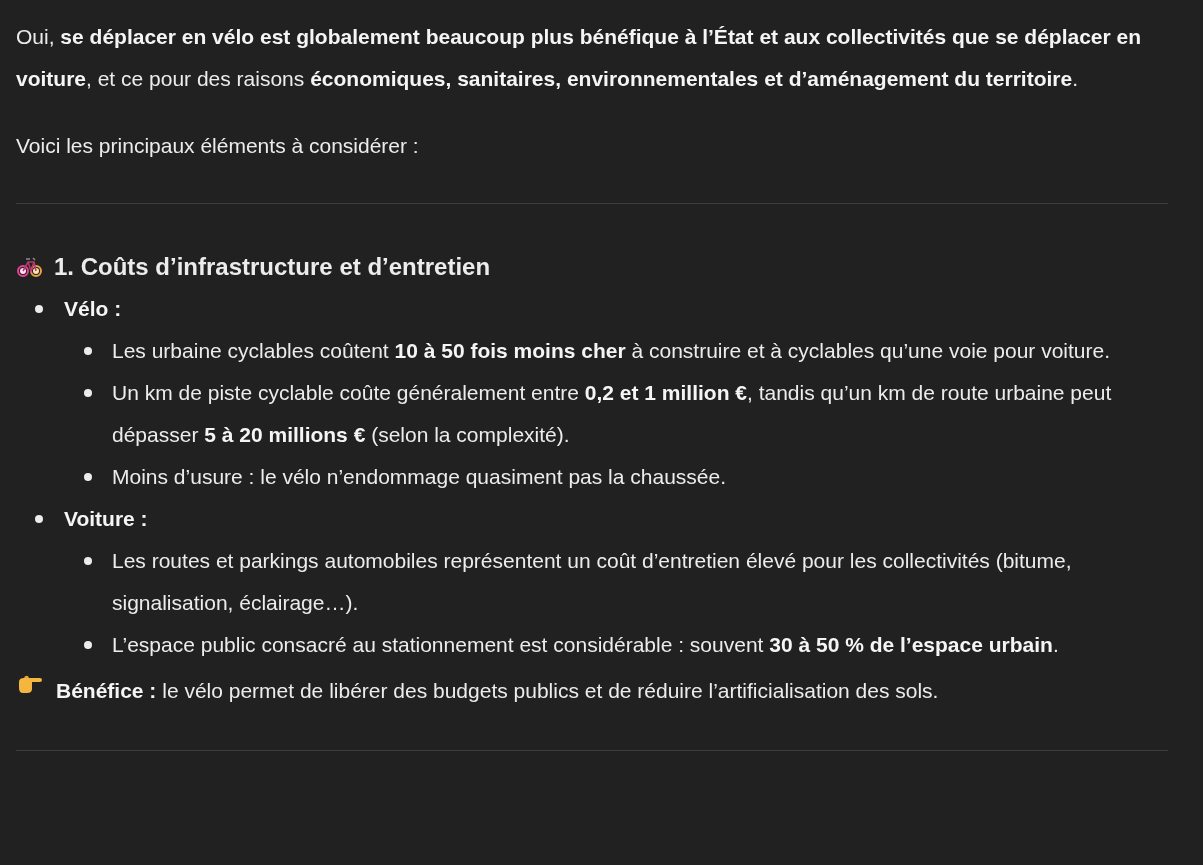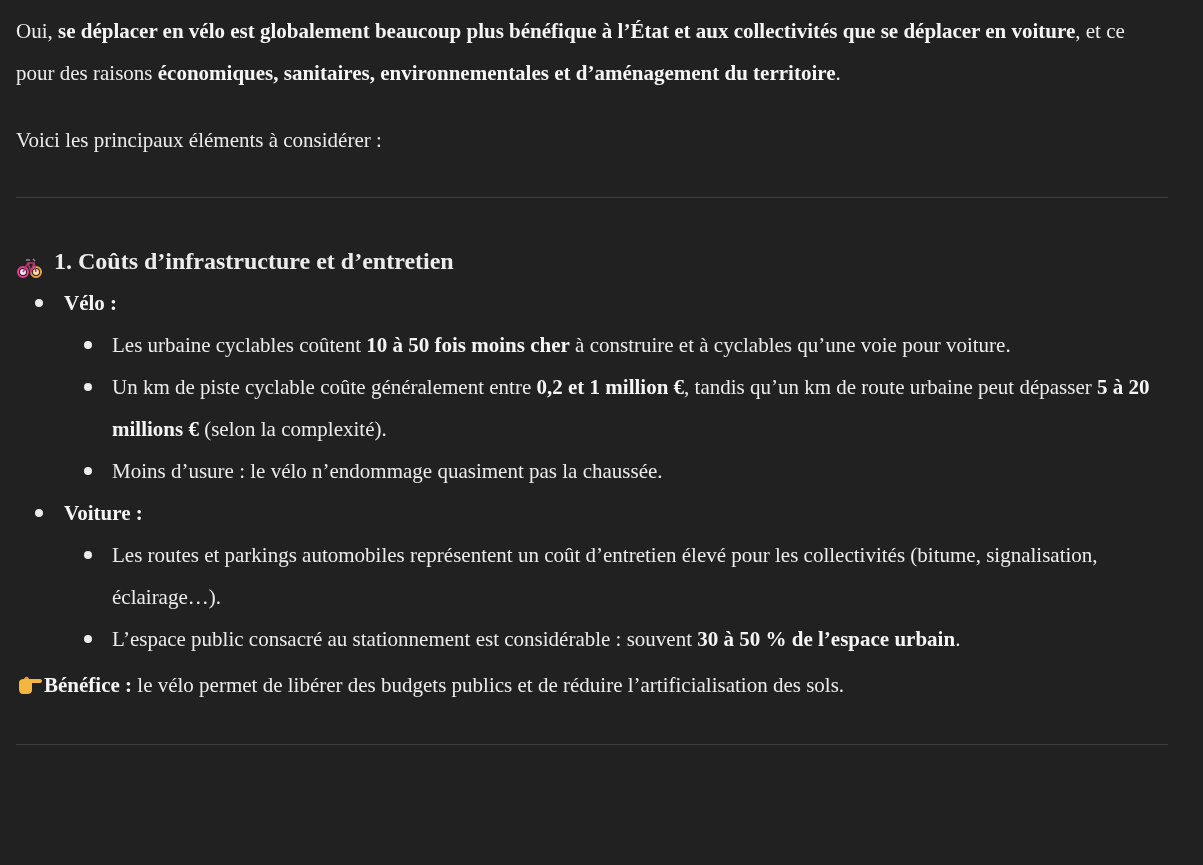--- a/index.html
+++ b/index.html
@@ -10,41 +10,40 @@
     body {
       width: 1203px;
       height: 865px;
       overflow: hidden;
       color: #ececec;
       font-family: "Liberation Sans", "DejaVu Sans", sans-serif;
       font-size: 21px;
       line-height: 42px;
     }
     .content {
-      padding: 10px 16px 0 16px;
+      padding: 16px 16px 0 16px;
       width: 1152px;
-      font-family: Liberation Serif, serif;
     }
     p { margin: 0; }
     b { font-weight: 700; color: #f5f5f5; }
     .intro { margin-bottom: 0; }
     .lead { margin-top: 25px; }
     hr {
       border: 0;
       border-top: 1px solid #3d3d3d;
       margin: 36px 0 42px 0;
       height: 0;
     }
     h3 {
       margin: 0;
       font-size: 24px;
       font-weight: 700;
       line-height: 42px;
       display: flex;
-      align-items: flex-end;
+      align-items: center;
       gap: 10px;
       margin-top: 5px;
     }
     .emoji {
       display: inline-flex;
       width: 28px;
       height: 28px;
       align-items: center;
       justify-content: center;
     }
@@ -76,22 +75,22 @@
       position: absolute;
       left: 20px;
       top: 17px;
       width: 8px;
       height: 8px;
       border-radius: 50%;
       background: #ececec;
     }
     .benefit {
       display: flex;
-      align-items: center;
-      gap: 0;
+      align-items: flex-start;
+      gap: 12px;
       margin-top: 4px;
     }
     .bottom-hr { margin: 38px 0 0 0; }
   </style>
 </head>
 <body>
 
 <div class="content">
 
   <p class="intro"><span>Oui, </span><b>se déplacer en vélo est globalement beaucoup plus bénéfique à l’État et aux collectivités que se déplacer en voiture</b><span>, et ce pour des raisons </span><b>économiques, sanitaires, environnementales et d’aménagement du territoire</b><span>.</span></p>

